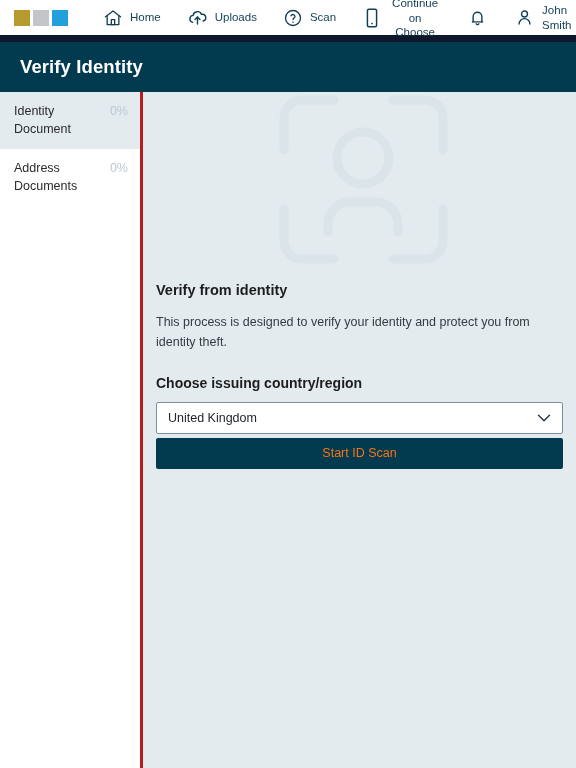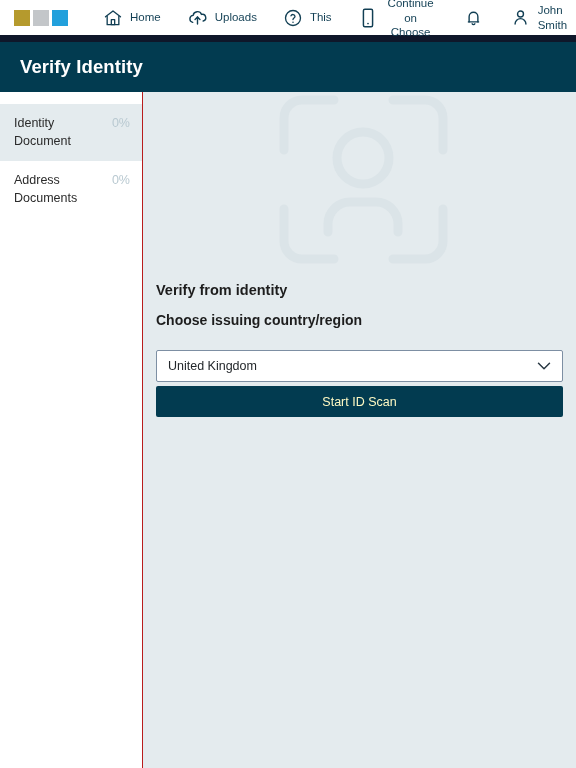--- a/index.html
+++ b/index.html
@@ -82,22 +82,22 @@
     display: flex;
     min-height: 0;
     background: #ffffff;
   }
 
   
   .sidebar {
     width: 143px;
     min-width: 143px;
     background: #ffffff;
-    border-right: 1px solid #b91c1c;
-    padding-top: 12px;
+    border-right: 3px solid #b91c1c;
+    padding-top: 0;
   }
   .side-item {
     display: flex;
     justify-content: space-between;
     align-items: flex-start;
     padding: 10px 12px 11px 14px;
     cursor: pointer;
     background: #ffffff;
   }
   .side-item.active { background: #e4ebee; }
@@ -146,21 +146,21 @@
     font-size: 12.5px;
     color: #353b40;
     line-height: 1.62;
     margin-bottom: 22px;
     max-width: 400px;
   }
   .h3 {
     font-size: 14px;
     font-weight: bold;
     color: #1d1d1d;
-    margin-bottom: 22px;
+    margin-bottom: 11px;
   }
   .select-wrap {
     position: relative;
     height: 32px;
     background: #ffffff;
     border: 1px solid #7d8fa3;
     border-radius: 2px;
     display: flex;
     align-items: center;
     padding: 0 30px 0 11px;
@@ -177,21 +177,21 @@
     top: 50%;
     transform: translateY(-50%);
     display: flex;
   }
   .cta {
     width: 100%;
     height: 31px;
     background: #023b50;
     border: none;
     border-radius: 2px;
-    color: #fef9c3;
+    color: #f97316;
     font-size: 12.5px;
     font-family: "Liberation Sans", sans-serif;
     cursor: pointer;
     display: flex;
     align-items: center;
     justify-content: center;
   }
 </style>
 </head>
 <body>
@@ -231,21 +231,21 @@
       </div>
 
       <div class="nav-item">
         <span class="nav-icon">
           <svg width="20" height="20" viewBox="0 0 24 24" fill="none" stroke="#123f54" stroke-width="1.6" stroke-linecap="round" stroke-linejoin="round">
             <circle cx="12" cy="12" r="9"></circle>
             <path d="M9.6 9.4a2.5 2.5 0 0 1 4.8.8c0 1.7-2.4 2-2.4 3.6"></path>
             <circle cx="12" cy="17" r="0.9" fill="#123f54" stroke="none"></circle>
           </svg>
         </span>
-        <span class="lbl">This</span>
+        <span class="lbl">Scan</span>
       </div>
 
       <div class="nav-item stacked">
         <span class="nav-icon">
           <svg width="20" height="22" viewBox="0 0 20 24" fill="none" stroke="#123f54" stroke-width="1.6" stroke-linecap="round" stroke-linejoin="round">
             <rect x="5" y="2.5" width="10" height="19" rx="1.6"></rect>
             <circle cx="10" cy="18" r="0.95" fill="#123f54" stroke="none"></circle>
           </svg>
         </span>
         <span class="lbl">Continue on Choose</span>
@@ -309,20 +309,21 @@
           <path d="M58 167H26a18 18 0 0 1-18-18v-32"></path>
           <circle cx="87" cy="66" r="26"></circle>
           <path d="M52 140v-8a22 22 0 0 1 22-22h26a22 22 0 0 1 22 22v8"></path>
         </svg>
       </div>
 
       <div class="content">
 
         <div class="h2">Verify from identity</div>
 
+        <div class="desc">This process is designed to verify your identity and protect you from identity theft.</div>
 
         <div class="h3">Choose issuing country/region</div>
 
         <div class="select-wrap">
           <span class="val">United Kingdom</span>
           <span class="chev">
             <svg width="14" height="9" viewBox="0 0 14 9" fill="none" stroke="#2b3a45" stroke-width="1.5" stroke-linecap="round" stroke-linejoin="round">
               <path d="M1.5 1.8 7 7.2l5.5-5.4"></path>
             </svg>
           </span>

